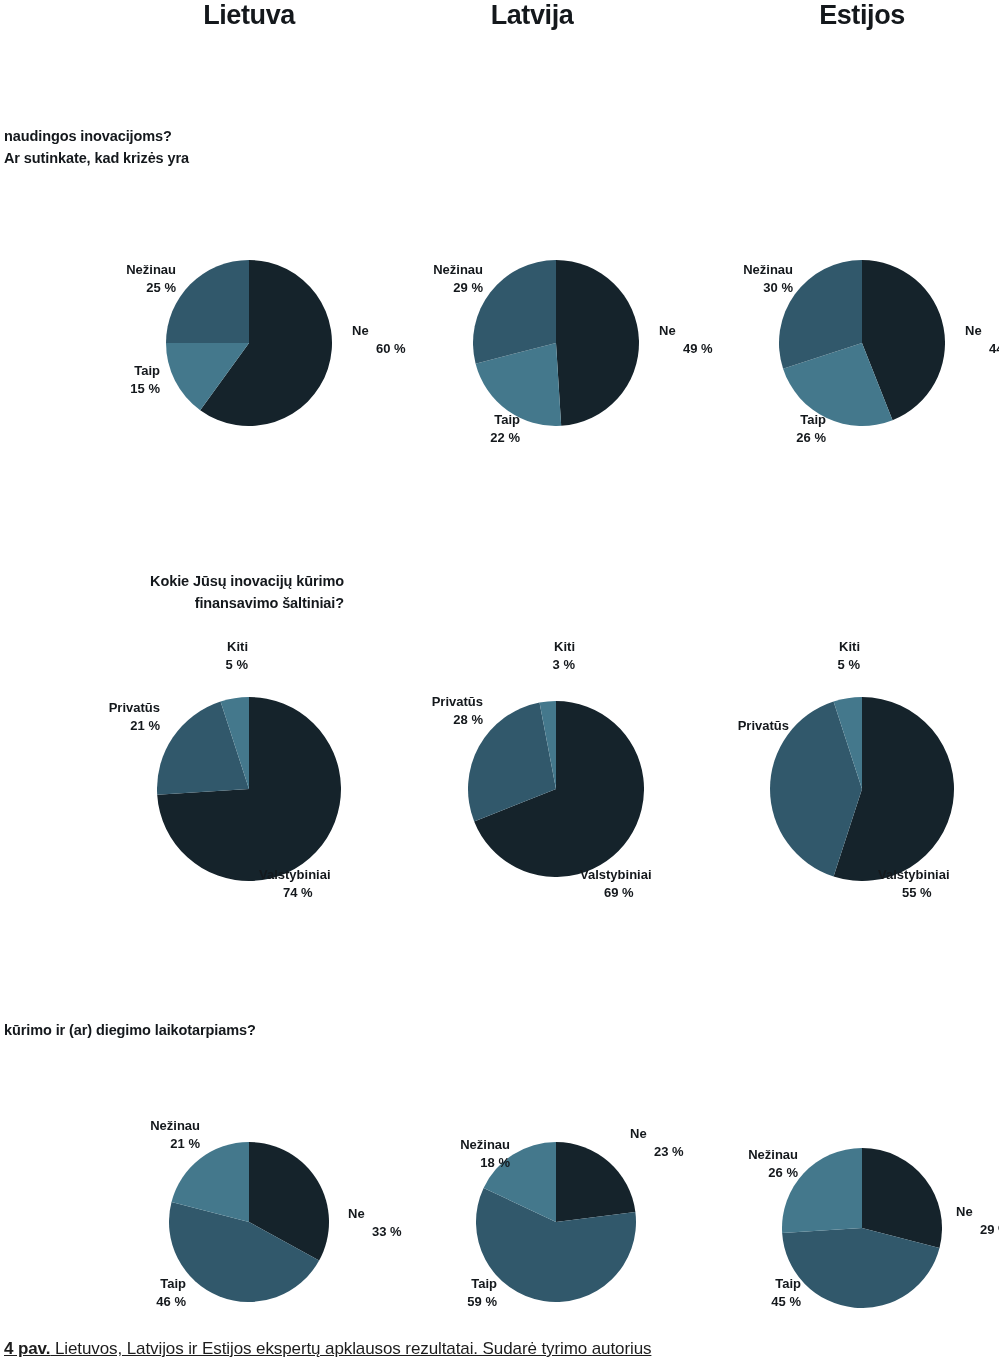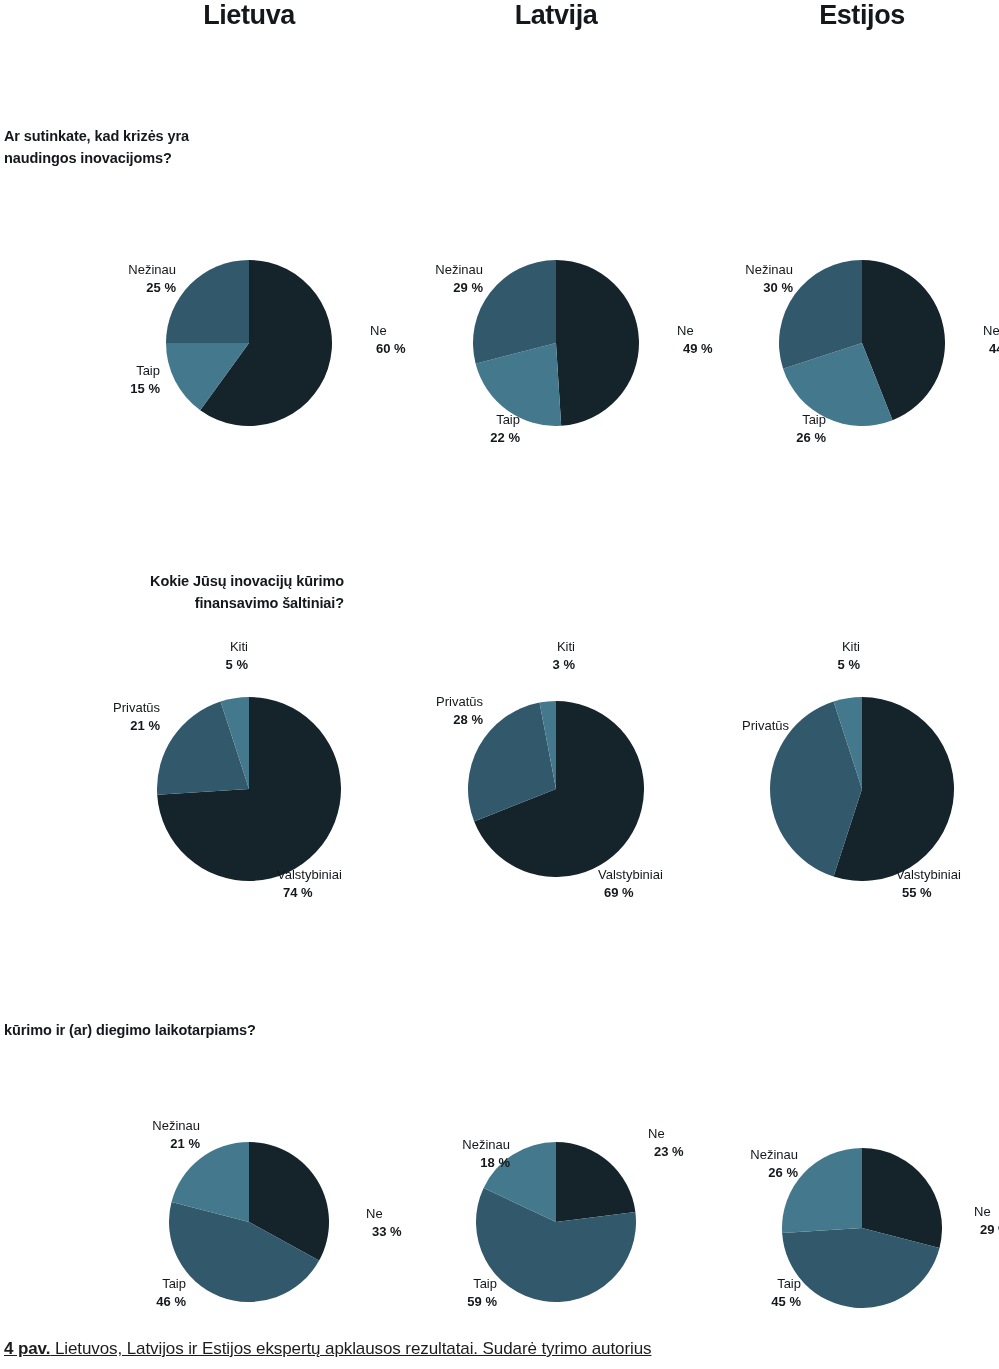--- a/index.html
+++ b/index.html
@@ -57,22 +57,21 @@
   
   .slice-label {
     position: absolute;
     font-size: 13px;
     line-height: 1.42;
     color: #14181c;
     white-space: nowrap;
   }
   .slice-label .name {
     display: block;
-    font-weight: 400;
-    padding-left: 18px;
+    font-weight: 700;
   }
   .slice-label .value {
     display: block;
     font-weight: 700;
     margin-left: 24px;
   }
   .slice-label.align-right {
     text-align: right;
   }
   .slice-label.align-left {
@@ -95,28 +94,28 @@
   }
   .caption .cap-text {
     font-weight: 400;
   }
 </style>
 </head>
 <body>
 
 <div class="country-header-row">
     <div class="country-title" style="left: 249px;">Lietuva</div>
-    <div class="country-title" style="left: 556px;">Latvija</div>
+    <div class="country-title" style="left: 532px;">Latvija</div>
     <div class="country-title" style="left: 862px;">Estijos</div>
   </div>
 
 <div id="questions-layer">
     <div class="question" style="top: 125px;">
+      <div>naudingos inovacijoms?</div>
       <div>Ar sutinkate, kad krizės yra</div>
-      <div>naudingos inovacijoms?</div>
     </div>
     <div class="question" style="top: 570px; text-align: right;">
       <div>Kokie Jūsų inovacijų kūrimo</div>
       <div>finansavimo šaltiniai?</div>
     </div>
     <div class="question" style="top: 1019px;">
       <div>kūrimo ir (ar) diegimo laikotarpiams?</div>
     </div>
   </div>
 

